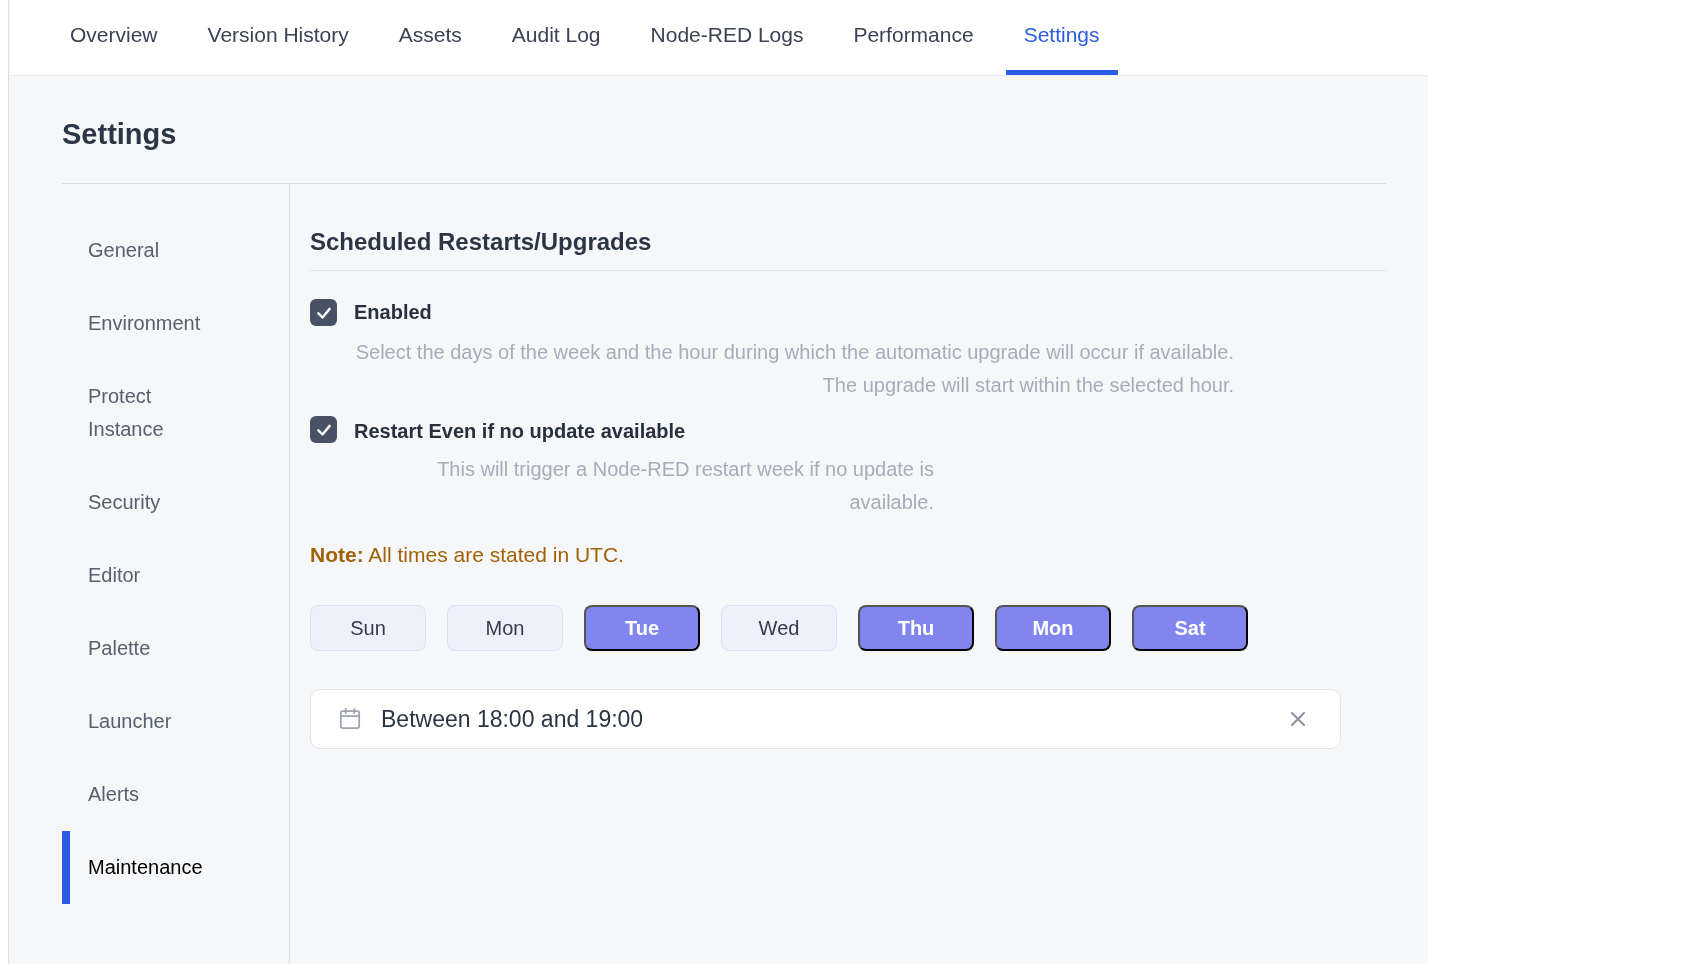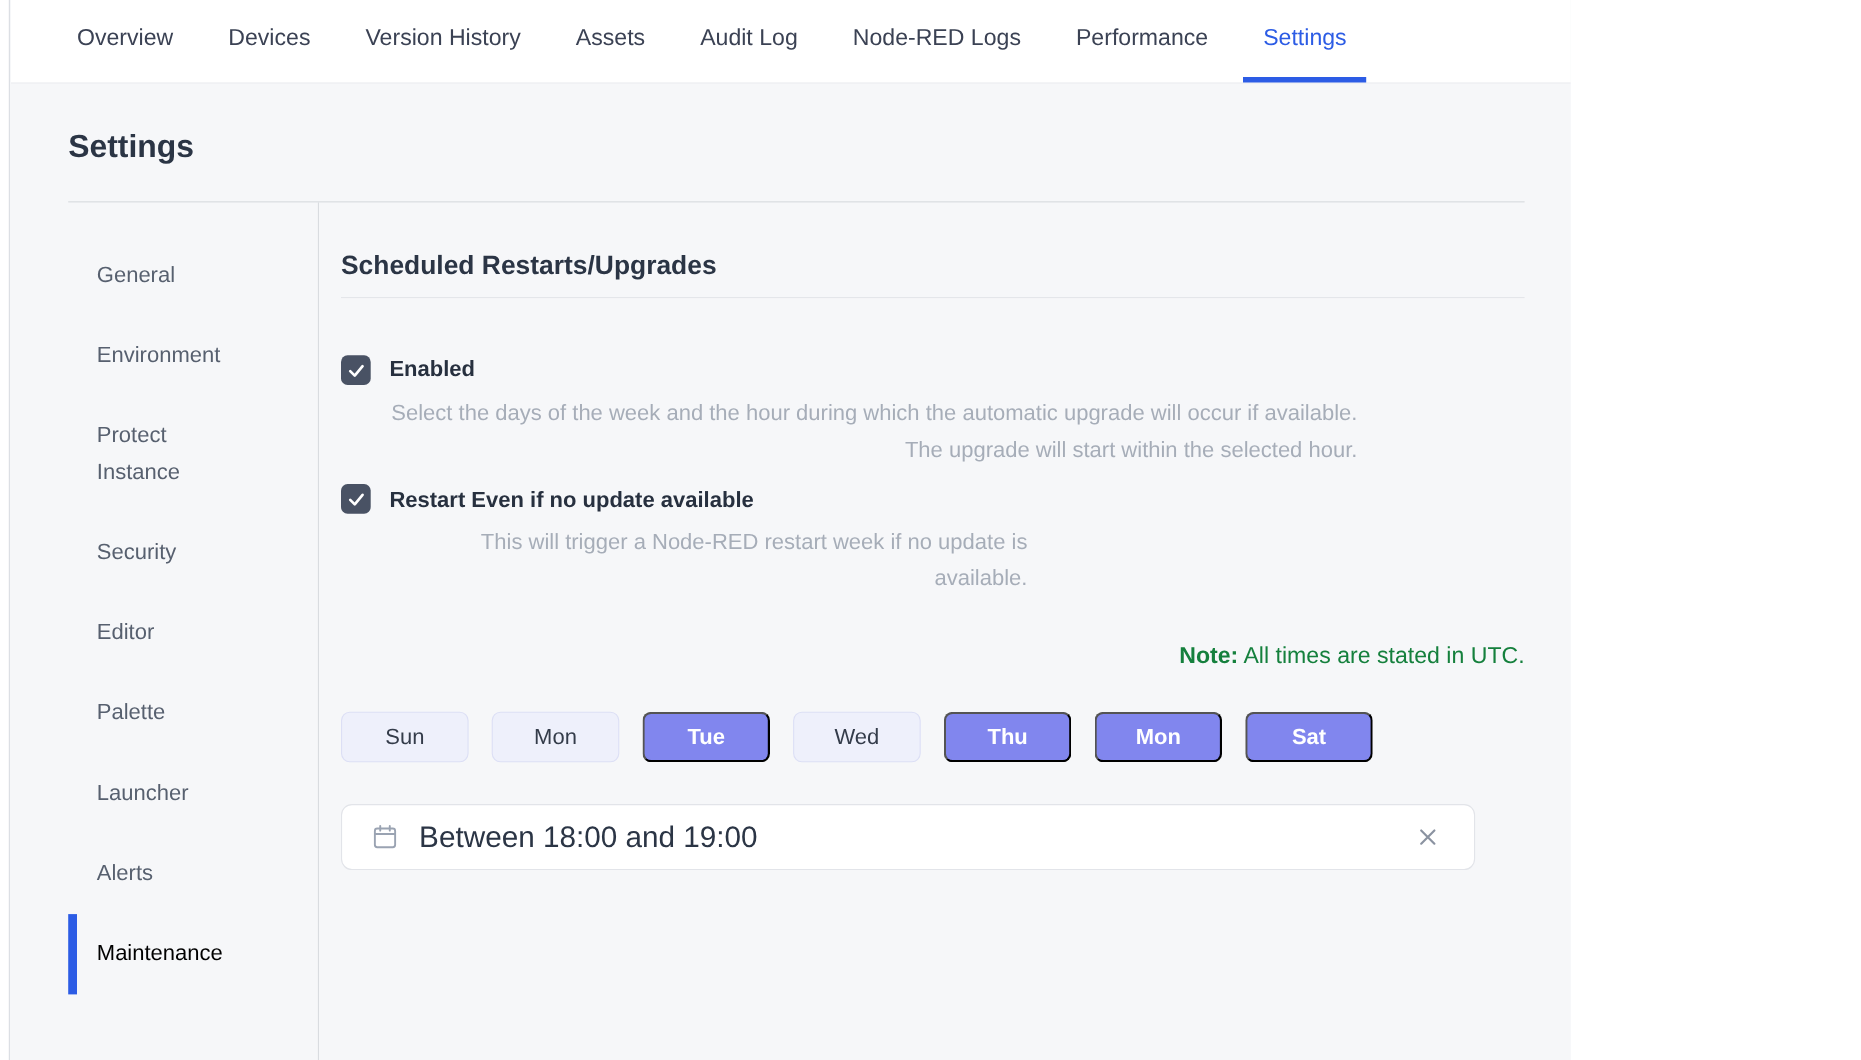--- a/index.html
+++ b/index.html
@@ -84,21 +84,21 @@
   .section-title {
     font-size: 24px; font-weight: 700;
     color: #2b3545;
     padding-bottom: 14px;
     border-bottom: 1px solid #e4e6ea;
     margin-top: 16px;
   }
 
   .checkbox-row {
     display: flex; align-items: center; gap: 17px;
-    margin-top: 52px;
+    margin-top: 28px;
   }
   .checkbox-row.second { margin-top: 14px; align-items: flex-end; }
   .checkbox {
     width: 27px; height: 27px;
     background: #49526455;
     background: #495264;
     border-radius: 6px;
     display: flex; align-items: center; justify-content: center;
     cursor: pointer; flex-shrink: 0;
   }
@@ -109,24 +109,23 @@
   .checkbox-desc {
     margin: 10px 0 0 44px;
     font-size: 20px; line-height: 1.65;
     color: #a6adb8;
     text-align: right;
   }
   .desc-1 { max-width: 880px; }
   .desc-2 { max-width: 580px; }
 
   .note {
-    margin-top: 42px;
+    margin-top: 24px;
     font-size: 21px;
-    color: #15803d;
-    text-align: right;
+    color: #a16207;
   }
   .note b { font-weight: 700; }
 
   .days { display: flex; gap: 21px; margin-top: 38px; }
   .day {
     width: 116px; height: 46px;
     border-radius: 8px;
     display: flex; align-items: center; justify-content: center;
     font-size: 20px;
     cursor: pointer;
@@ -144,39 +143,38 @@
 
   .time-field {
     margin-top: 38px;
     width: 1031px; height: 60px;
     background: #ffffff;
     border: 1px solid #e2e4e9;
     border-radius: 10px;
     display: flex; align-items: center;
     padding: 0 26px;
     gap: 18px;
-    font-size: 27px; color: #2b3545;
+    font-size: 23px; color: #2b3545;
     cursor: pointer;
   }
   .time-clear {
     margin-left: auto;
     background: none; border: none; cursor: pointer;
     display: flex; align-items: center; justify-content: center;
     padding: 4px;
   }
 </style>
 </head>
 <body>
 
 <div class="page">
   <div class="left-edge"></div>
 
   <nav class="topnav">
     <div class="tab">Overview</div>
-    <div class="tab">Devices</div>
     <div class="tab">Version History</div>
     <div class="tab">Assets</div>
     <div class="tab">Audit Log</div>
     <div class="tab">Node-RED Logs</div>
     <div class="tab">Performance</div>
     <div class="tab active">Settings</div>
   </nav>
 
   <div class="content">
     <h1 class="page-title">Settings</h1>

